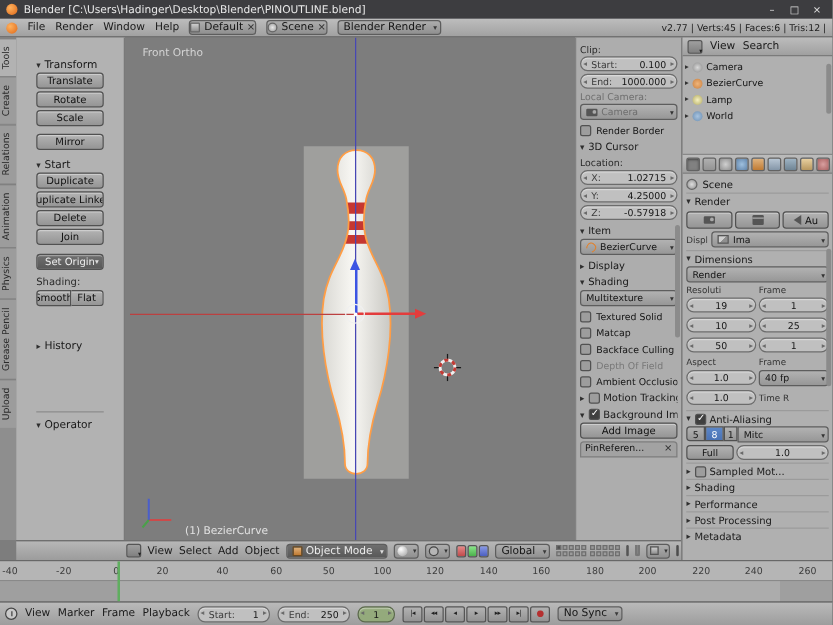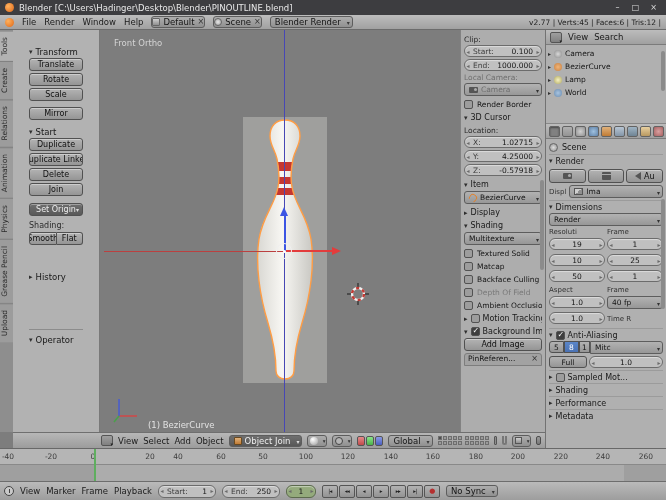--- a/index.html
+++ b/index.html
@@ -290,21 +290,21 @@
 </div>
 
 <div class="v3dheader">
   <div class="e-icon"></div>
   <span class="menu">View</span>
   <span class="menu">Select</span>
   <span class="menu">Add</span>
   <span class="menu">Object</span>
   <div class="drop dark">
     <span class="mico"></span>
-    <span>Object Join</span>
+    <span>Object Mode</span>
   </div>
   <div class="iconbtn">
       <span class="i-sphere"></span>
     </div>
   <div class="iconbtn">
       <span class="i-pivot"></span>
     </div>
   <div class="manips">
     <span class="m mt"></span>
     <span class="m mr"></span>
@@ -570,32 +570,35 @@
       <span class="cb"></span>
       <span>Sampled Mot...</span>
     </div>
     <div class="ph closed">
         <span>Shading</span>
       </div>
     <div class="ph closed">
         <span>Performance</span>
       </div>
     <div class="ph closed">
+        <span>Post Processing</span>
+      </div>
+    <div class="ph closed">
         <span>Metadata</span>
       </div>
     <div class="pscroll"></div>
   </div>
 </div>
 
 <div class="tlruler">
   <div class="tlstrip">
     <span class="tick" style="left:-5px">-40</span>
     <span class="tick" style="left:38px">-20</span>
     <span class="tick" style="left:80px">0</span>
-    <span class="tick" style="left:137px">20</span>
+    <span class="tick" style="left:117px">20</span>
     <span class="tick" style="left:165px">40</span>
     <span class="tick" style="left:208px">60</span>
     <span class="tick" style="left:250px">50</span>
     <span class="tick" style="left:293px">100</span>
     <span class="tick" style="left:335px">120</span>
     <span class="tick" style="left:378px">140</span>
     <span class="tick" style="left:420px">160</span>
     <span class="tick" style="left:463px">180</span>
     <span class="tick" style="left:505px">200</span>
     <span class="tick" style="left:548px">220</span>

